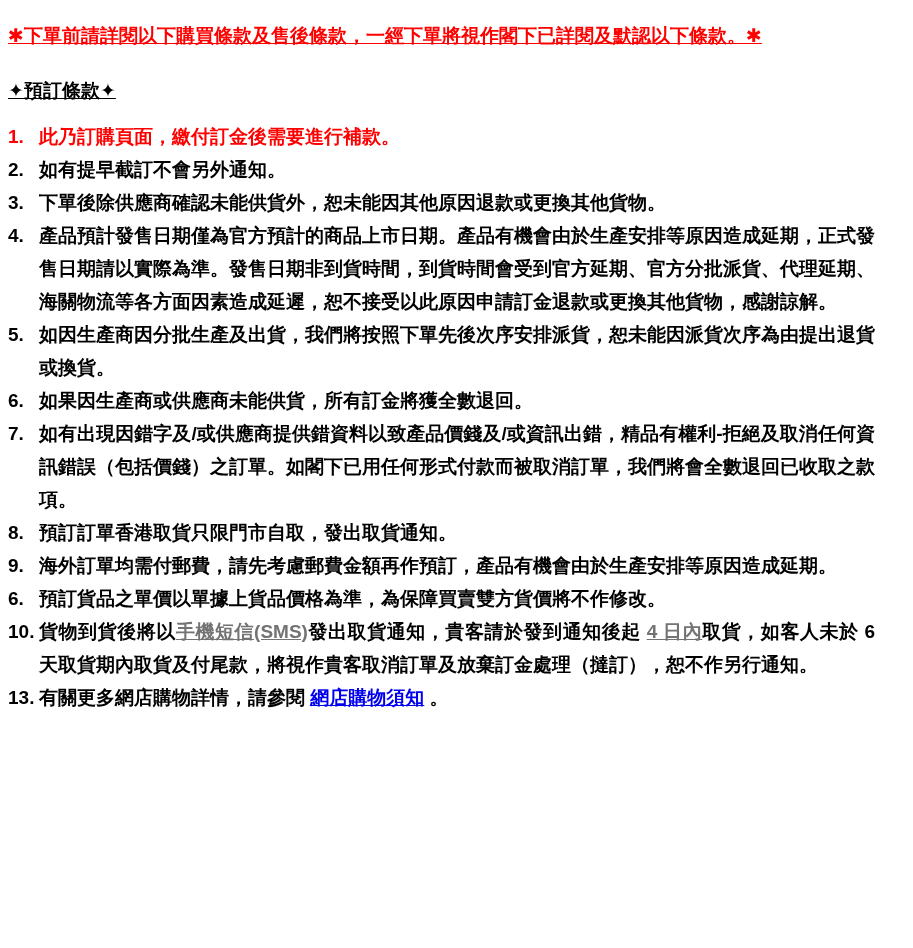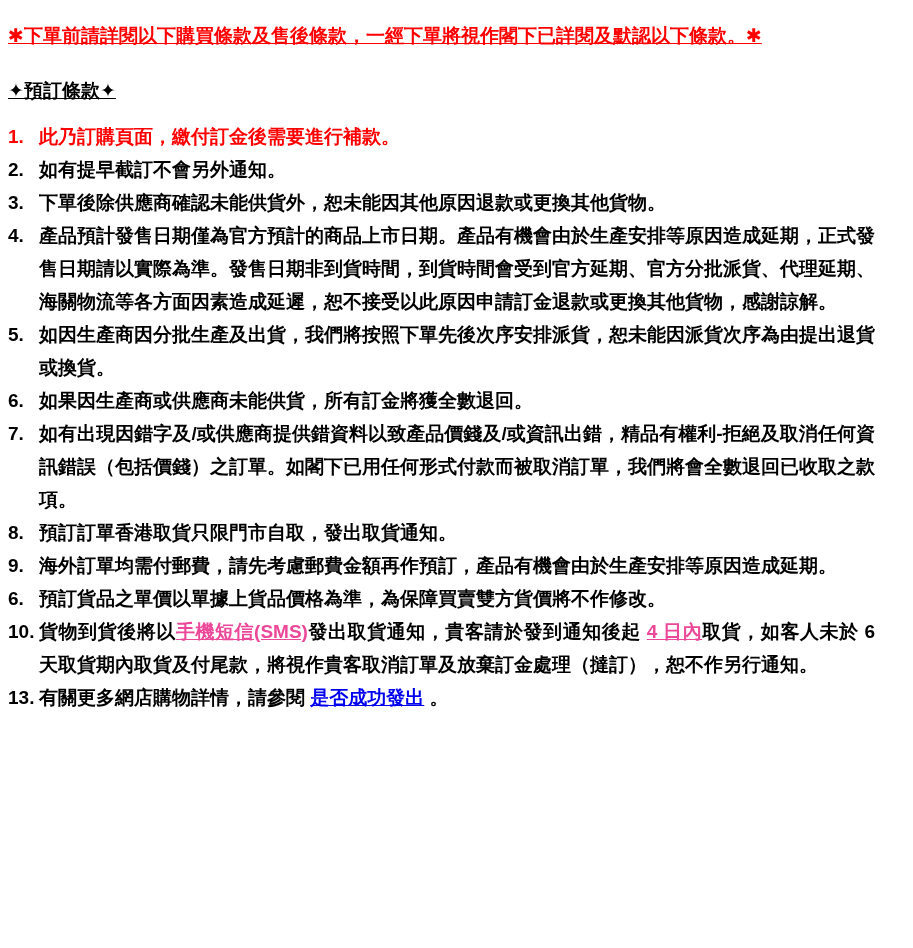--- a/index.html
+++ b/index.html
@@ -47,21 +47,21 @@
   }
   .term-item .num {
     flex: 0 0 31px;
   }
   .term-item .body {
     flex: 1;
     text-align: justify;
   }
   .term-item.red { color: #ff0000; }
   .red-underline {
-    color: #ec4899;
+    color: #737373;
     text-decoration: underline;
   }
   a.link {
     color: #0000ee;
     text-decoration: underline;
     cursor: pointer;
   }
 </style>
 </head>
 <body>
@@ -113,16 +113,16 @@
       <div class="term-item">
         <span class="num">6.</span>
         <span class="body"><span>預訂貨品之單價以單據上貨品價格為準，為保障買賣雙方貨價將不作修改。</span></span>
       </div>
       <div class="term-item">
         <span class="num">10.</span>
         <span class="body"><span>貨物到貨後將以</span><span class="red-underline">手機短信(SMS)</span><span>發出取貨通知，貴客請於發到通知後起 </span><span class="red-underline">4 日內</span><span>取貨，如客人未於 6 天取貨期內取貨及付尾款，將視作貴客取消訂單及放棄訂金處理（撻訂），恕不作另行通知。</span></span>
       </div>
       <div class="term-item">
         <span class="num">13.</span>
-        <span class="body"><span>有關更多網店購物詳情，請參閱 </span><a class="link" href="#">是否成功發出</a><span> 。</span></span>
+        <span class="body"><span>有關更多網店購物詳情，請參閱 </span><a class="link" href="#">網店購物須知</a><span> 。</span></span>
       </div>
     </div>
 </div>
 
 </body></html>

